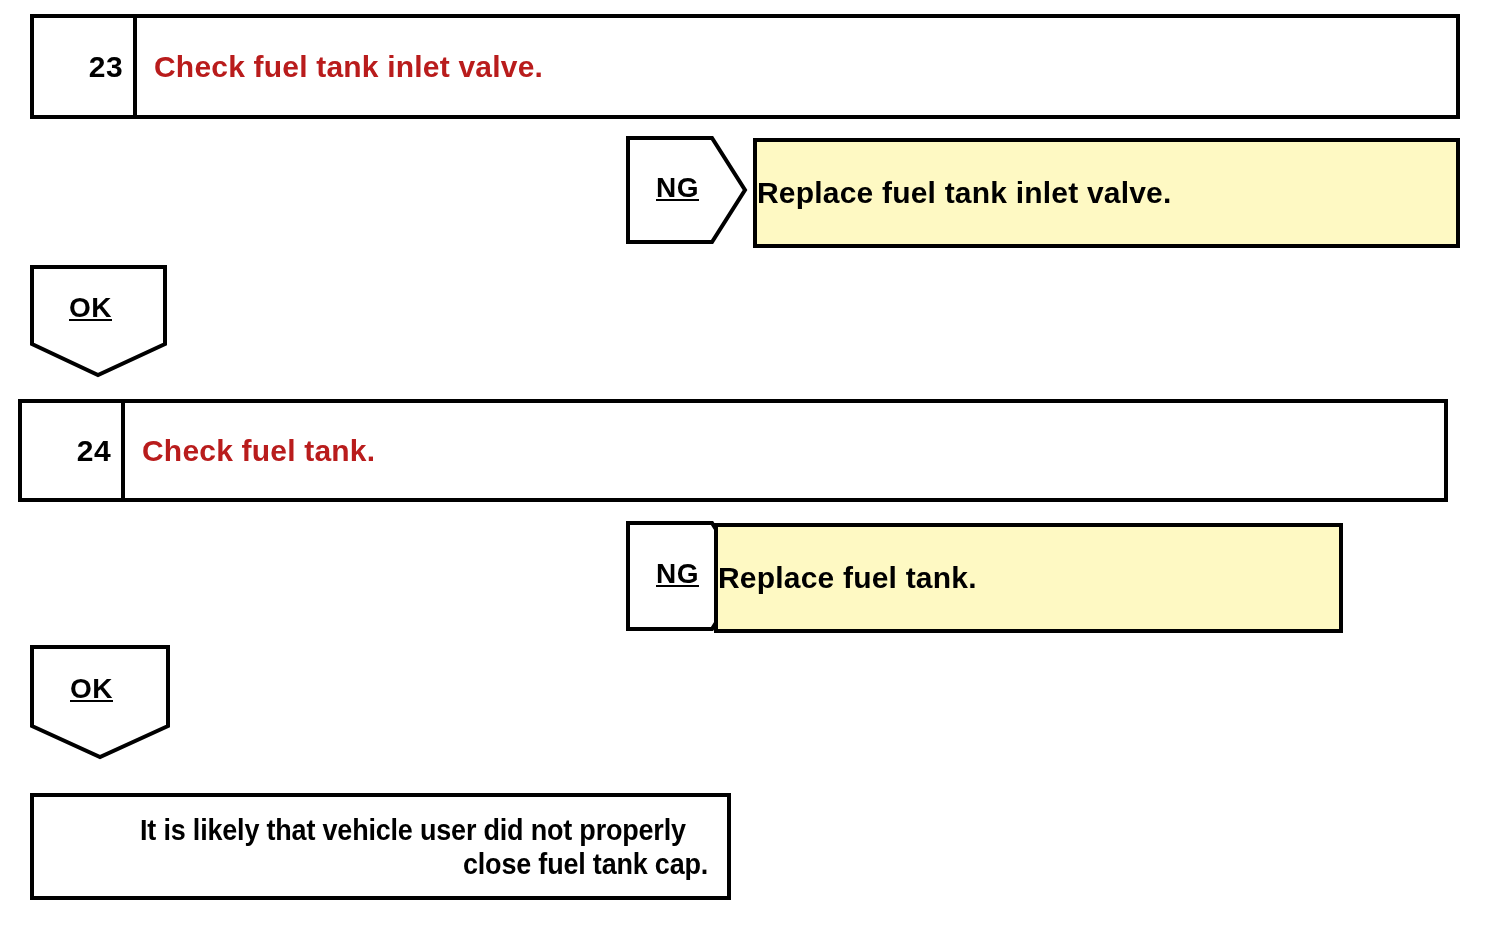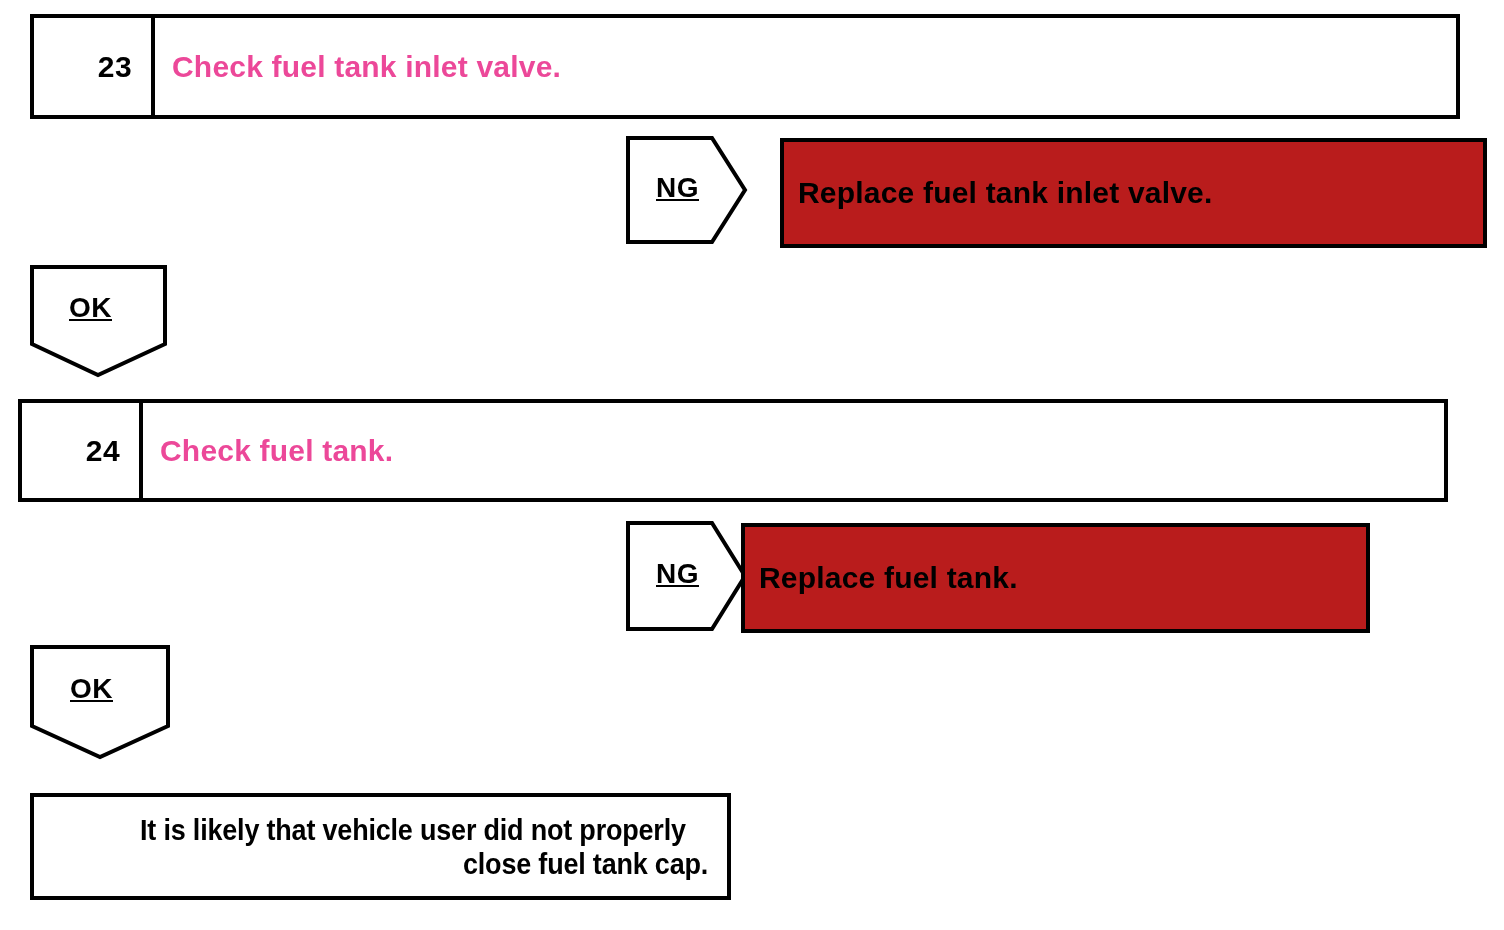--- a/index.html
+++ b/index.html
@@ -23,58 +23,56 @@
   .step-box {
     position: absolute;
     box-sizing: border-box;
     border: 4px solid #000000;
     background: #ffffff;
     display: flex;
     align-items: stretch;
   }
   .step-num {
     box-sizing: border-box;
-    width: 121px;
+    width: 103px;
     border-right: 4px solid #000000;
     display: flex;
     align-items: center;
     justify-content: center;
     font-size: 30px;
     font-weight: bold;
     color: #000000;
     letter-spacing: 0.5px;
     padding-left: 45px;
   }
   .step-text {
     flex: 1;
     display: flex;
     align-items: center;
     padding-left: 17px;
     font-size: 30px;
     font-weight: bold;
-    color: #ec4899;
+    color: #b91c1c;
     letter-spacing: 0.2px;
     white-space: nowrap;
   }
 
   
   .result-box {
     position: absolute;
     box-sizing: border-box;
     border: 4px solid #000000;
-    background: #b91c1c;
+    background: #fef9c3;
     display: flex;
     align-items: center;
-    padding-left: 14px;
     font-size: 30px;
     font-weight: bold;
     color: #000000;
     letter-spacing: 0.2px;
     white-space: nowrap;
-    margin-left: 27px;
   }
 
   
   .note-box {
     position: absolute;
     box-sizing: border-box;
     border: 4px solid #000000;
     background: #ffffff;
     display: flex;
     flex-direction: column;

